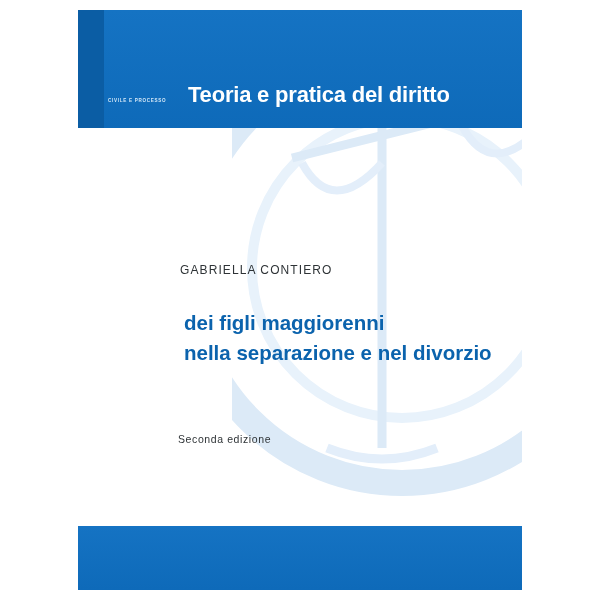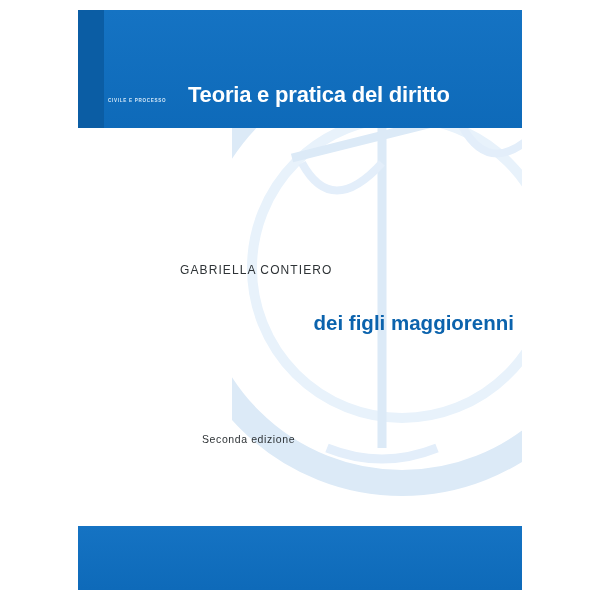--- a/index.html
+++ b/index.html
@@ -106,32 +106,31 @@
     top: 180px;
     width: 340px;
   }
   .title-line {
     color: #0b63ad;
     font-size: 20.5px;
     font-weight: bold;
     line-height: 30px;
     white-space: nowrap;
   }
-  .title-line.l2 { padding-left: 10px; text-align: right; }
+  .title-line.l2 { padding-left: 10px; }
   .title-line.l3 { padding-left: 10px; }
 
   .edition {
     position: absolute;
     left: 100px;
     top: 305px;
     color: #2e3336;
     font-size: 10.5px;
     letter-spacing: 0.6px;
     white-space: nowrap;
-    margin-left: 24px;
   }
 
   
   .bottom-band {
     position: absolute;
     left: 0;
     top: 516px;
     width: 444px;
     height: 64px;
     background: #0f6fc0;
@@ -159,20 +158,21 @@
       <path d="M230 148 q30 55 80 0" fill="none" stroke="#e3eefa" stroke-width="8"></path>
       <path d="M95 470 q55 22 110 0" fill="none" stroke="#e3eefa" stroke-width="9"></path>
       <ellipse cx="230" cy="70" rx="58" ry="36" fill="none" stroke="#dceaf7" stroke-width="9"></ellipse>
       <path d="M200 40 q40 -30 80 5" fill="none" stroke="#e3eefa" stroke-width="7"></path>
     </svg>
 
     <div class="author">GABRIELLA CONTIERO</div>
 
     <div class="title-block">
       <div class="title-line l2">dei figli maggiorenni</div>
+      <div class="title-line l3">nella separazione e nel divorzio</div>
     </div>
 
     <div class="edition">Seconda edizione</div>
   </div>
 
   <div class="bottom-band">
     
 
     
   </div>

